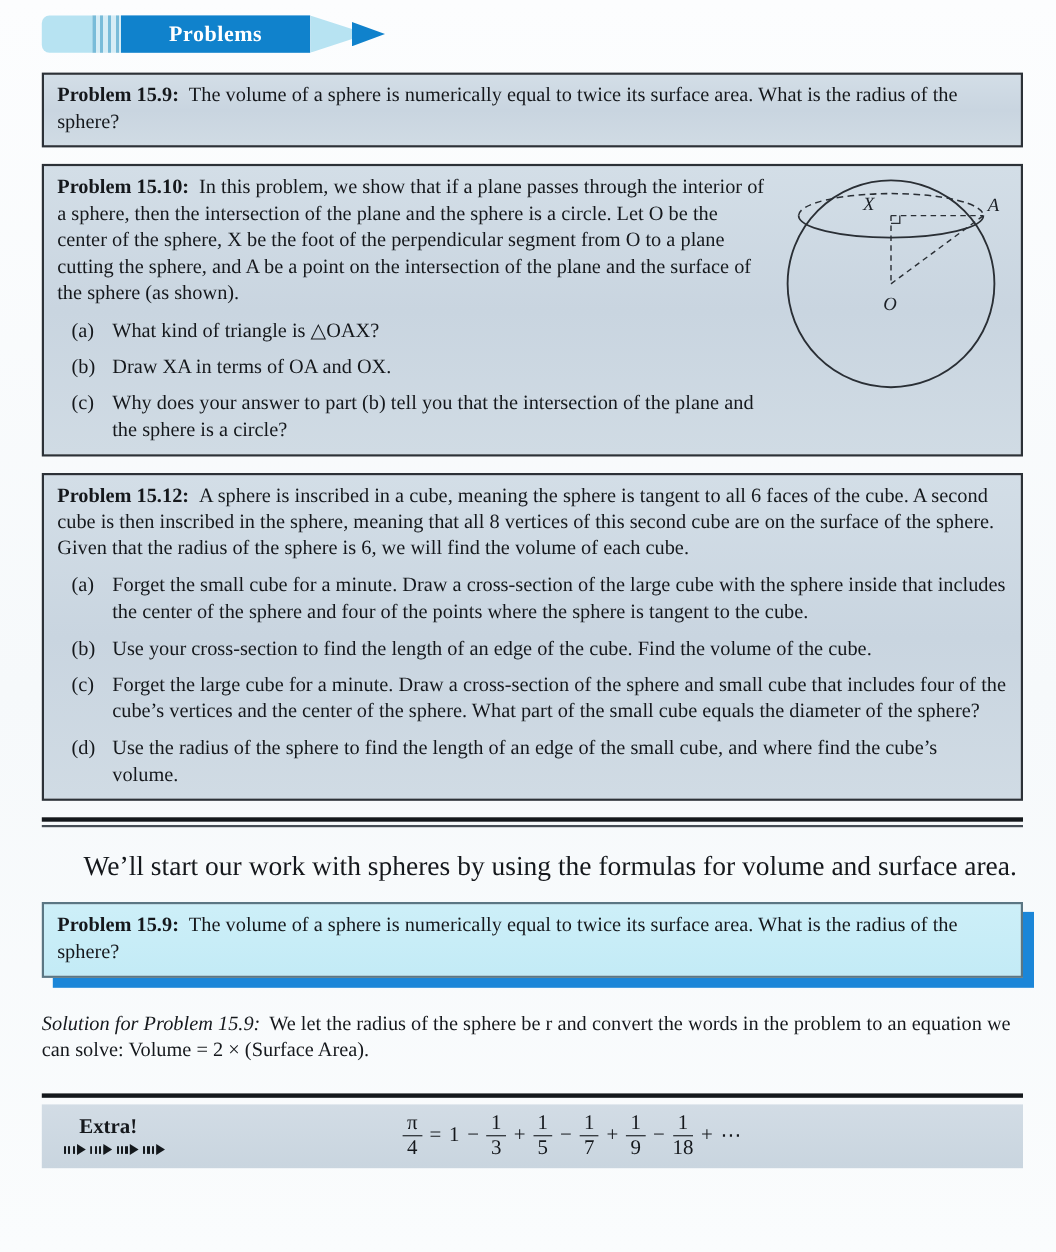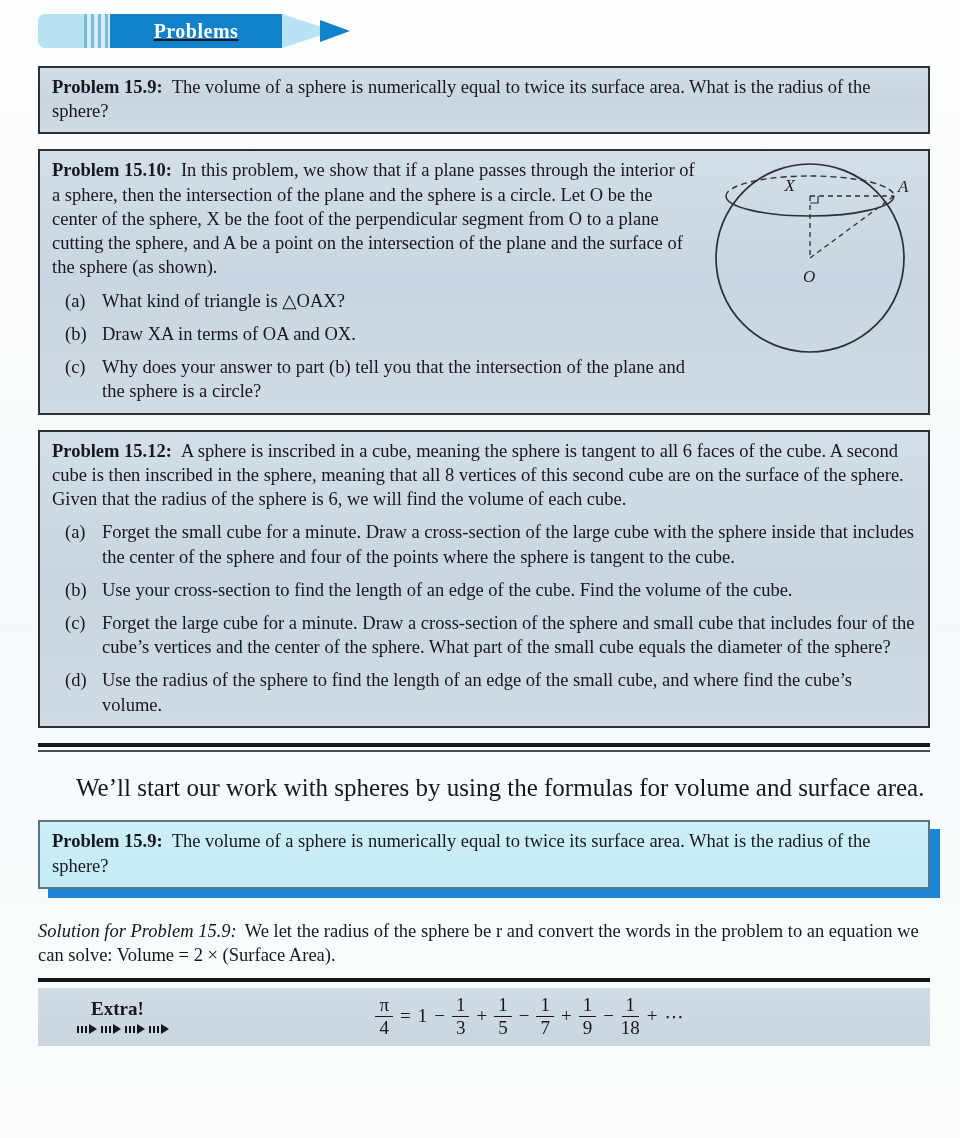--- a/index.html
+++ b/index.html
@@ -11,21 +11,21 @@
   }
   .page {
     width:960px; height:1138px;
     padding:12px 30px 0 38px;
     background: linear-gradient(180deg,#fcfdfe 0%, #f6f9fb 55%, #fafcfd 100%);
     overflow:hidden;
     position:relative;
   }
 
   
-  .pencil { display:flex; align-items:center; height:38px; width:320px; margin-bottom:16px;text-decoration:underline; }
+  .pencil { display:flex; align-items:center; height:38px; width:320px; margin-bottom:16px; }
   .pencil .eraser { width:46px; height:34px; background:#b7e3f2; border-radius:7px 0 0 7px; }
   .pencil .ferrule { width:26px; height:34px;
     background: repeating-linear-gradient(90deg,#79bcd9 0 3px,#d6edf6 3px 7px); }
   .pencil .shaft { width:172px; height:34px; background:#1082cc; color:#ffffff;
     display:flex; align-items:center; justify-content:center;
     font-weight:bold; font-size:20px; letter-spacing:0.5px; }
   .pencil .cone { width:52px; height:34px; background:#b7e3f2;
     clip-path: polygon(0 0, 100% 50%, 0 100%); }
   .pencil .tip { width:30px; height:22px; background:#1082cc; margin-left:-14px;
     clip-path: polygon(0 0, 100% 50%, 0 100%); }
@@ -56,30 +56,30 @@
   
   .highlight-box {
     border:2px solid #5b7683;
     background: linear-gradient(180deg,#cdeff8 0%, #c3ebf6 100%);
     padding:7px 12px 9px 12px;
     font-size:18.5px; line-height:1.31;
     box-shadow: 10px 9px 0 #1b86d8;
     margin:0 0 30px 0;
   }
 
-  .solution-para { font-size:18.5px; line-height:1.33; margin:0 0 10px 0; }
+  .solution-para { font-size:18.5px; line-height:1.33; margin:0 0 26px 0; }
   .solution-label { font-style:italic; margin-right:8px; }
 
   
   .extra-rule { height:4px; background:#14181c; margin-bottom:6px; }
   .extra-box {
     background: linear-gradient(180deg,#d2dce5 0%, #c9d5df 100%);
     min-height:58px;
     display:flex; align-items:center;
-    padding:6px 18px 8px 39px;
+    padding:6px 18px 8px 20px;
   }
   .extra-left { width:150px; flex:0 0 150px; }
   .extra-label { font-weight:bold; font-size:19px; padding-left:14px; }
   .extra-arrows { display:flex; align-items:center; margin-top:4px; }
   .arrow { display:inline-flex; align-items:center; margin-right:4px; }
   .arrow .bars { width:12px; height:7px;
     background: repeating-linear-gradient(90deg,#14181c 0 2px, rgba(0,0,0,0) 2px 4px); }
   .arrow .head { width:0; height:0; border-left:8px solid #14181c;
     border-top:5.5px solid transparent; border-bottom:5.5px solid transparent; }
 

